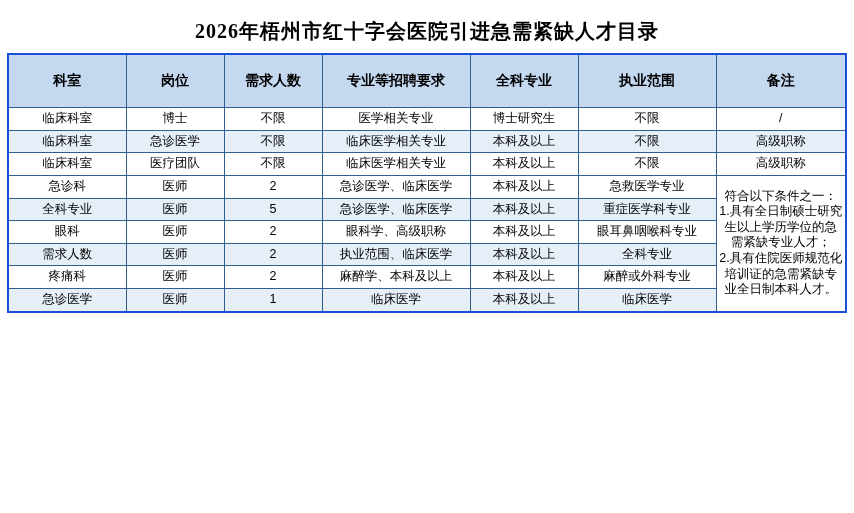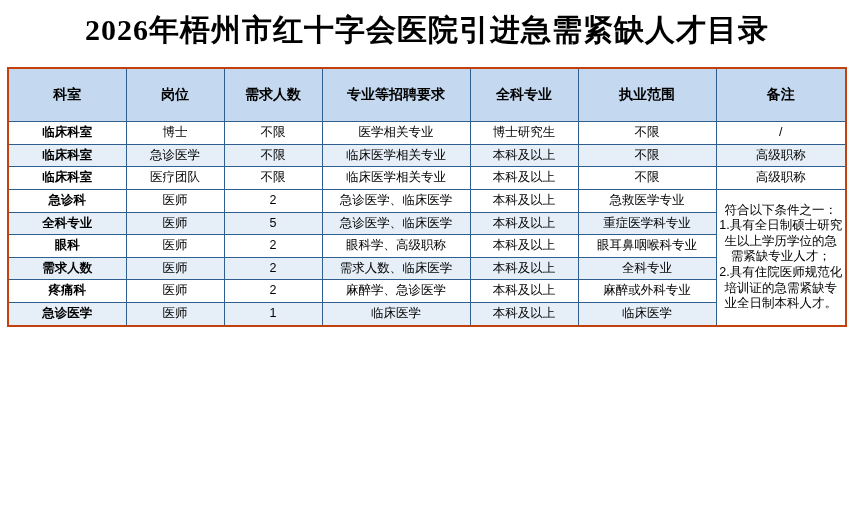--- a/index.html
+++ b/index.html
@@ -14,34 +14,34 @@
     overflow: hidden;
   }
   .page {
     width: 854px;
     height: 513px;
     box-sizing: border-box;
     position: relative;
   }
   .title {
     text-align: center;
-    font-size: 30px;
+    font-size: 20px;
     font-weight: bold;
     color: #000000;
     letter-spacing: 1px;
-    padding: 10px 0 8px 0;
+    padding: 18px 0 8px 0;
     font-family: "Liberation Serif", serif;
     white-space: nowrap;
   }
   table.catalog {
     border-collapse: collapse;
     table-layout: fixed;
     width: 838px;
-    margin: 8px auto;
-    border: 2px solid #c2410c;
+    margin: 0 auto;
+    border: 2px solid #1d4ed8;
   }
   table.catalog td, table.catalog th {
     border: 1px solid #2f5f8f;
     text-align: center;
     vertical-align: middle;
     font-size: 12.5px;
     color: #000000;
     padding: 3px 2px;
     line-height: 1.25;
     word-break: break-all;
@@ -52,21 +52,21 @@
     font-size: 14px;
     height: 46px;
   }
   tbody tr.alt td {
     background: #e6eff8;
   }
   tbody tr.plain td {
     background: #ffffff;
   }
   td.dept {
-    font-weight: bold;
+    font-weight: normal;
     font-size: 13.5px;
   }
   td.note {
     font-size: 12.5px;
     line-height: 1.45;
     padding: 4px 6px;
     background: #ffffff !important;
   }
   col.c0 { width: 118px; }
   col.c1 { width: 98px; }
@@ -163,30 +163,30 @@
         <td>2</td>
         <td>眼科学、高级职称</td>
         <td>本科及以上</td>
         <td>眼耳鼻咽喉科专业</td>
       </tr>
 
       <tr class="alt">
         <td class="dept">需求人数</td>
         <td>医师</td>
         <td>2</td>
-        <td>需求人数、临床医学</td>
+        <td>执业范围、临床医学</td>
         <td>本科及以上</td>
         <td>全科专业</td>
       </tr>
 
       <tr class="plain">
         <td class="dept">疼痛科</td>
         <td>医师</td>
         <td>2</td>
-        <td>麻醉学、急诊医学</td>
+        <td>麻醉学、本科及以上</td>
         <td>本科及以上</td>
         <td>麻醉或外科专业</td>
       </tr>
 
       <tr class="alt">
         <td class="dept">急诊医学</td>
         <td>医师</td>
         <td>1</td>
         <td>临床医学</td>
         <td>本科及以上</td>

